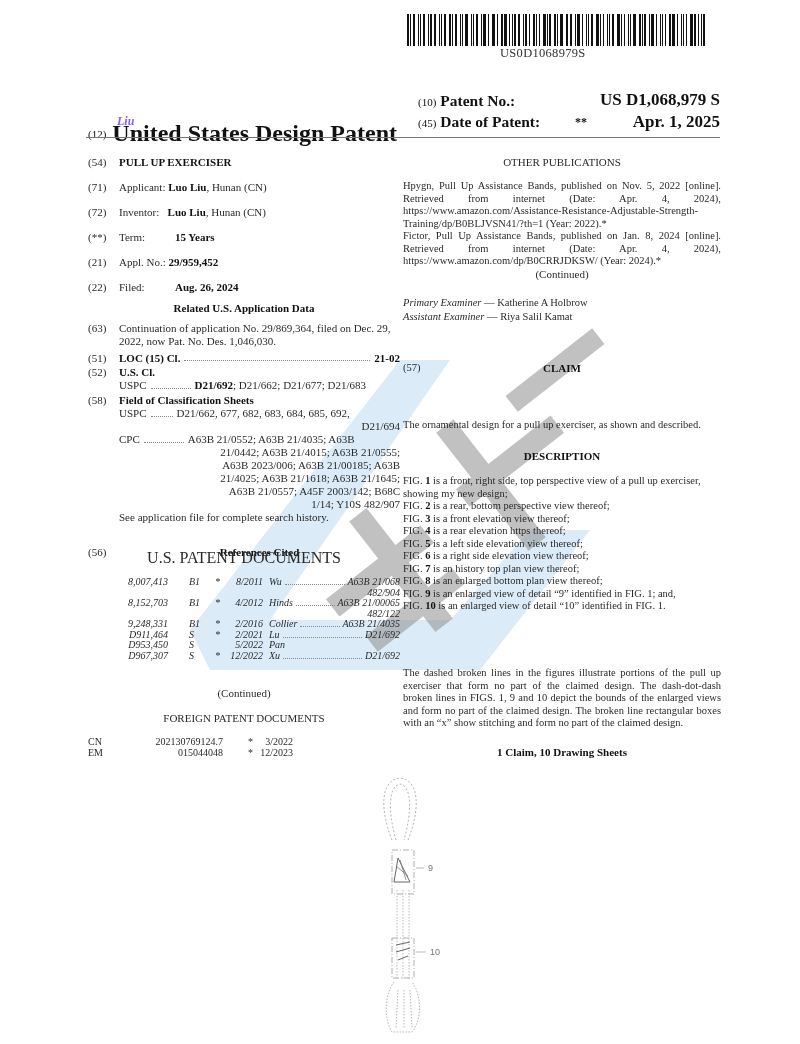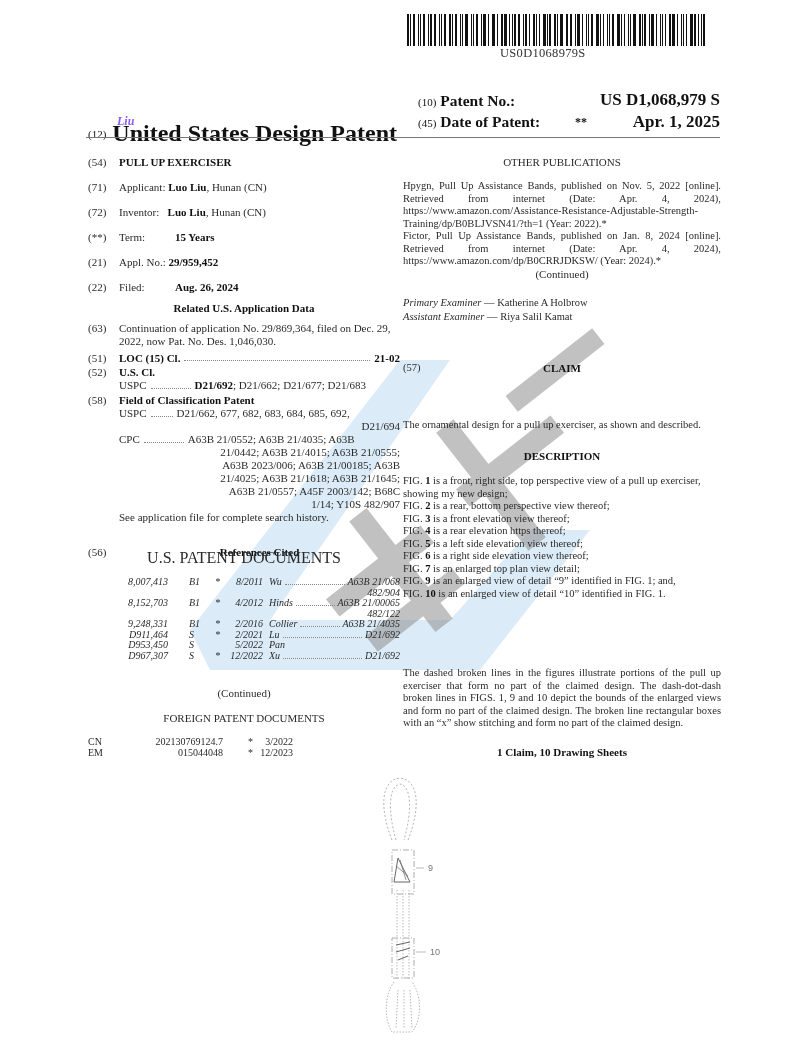--- a/index.html
+++ b/index.html
@@ -212,21 +212,21 @@
   <div class="body"><b>U.S. Cl.</b></div>
   <div class="body" style="display:flex;align-items:baseline;">
     <span>USPC</span>
       <span style="width:40px;border-bottom:1px dotted #888;margin:0 4px;height:8px;"></span>
       <b>D21/692</b>
       <span>; D21/662; D21/677; D21/683</span>
   </div>
 </div>
 <div class="item" style="top:394px;">
   <span class="code">(58)</span>
-  <div class="body"><b>Field of Classification Patent</b></div>
+  <div class="body"><b>Field of Classification Sheets</b></div>
   <div class="body" style="display:flex;align-items:baseline;">
     <span>USPC</span>
       <span style="width:22px;border-bottom:1px dotted #888;margin:0 4px;height:8px;"></span>
       <span>D21/662, 677, 682, 683, 684, 685, 692,</span>
   </div>
   <div class="body right">D21/694</div>
   <div class="body" style="display:flex;align-items:baseline;">
     <span>CPC</span>
       <span style="width:40px;border-bottom:1px dotted #888;margin:0 4px;height:8px;"></span>
       <span>A63B 21/0552; A63B 21/4035; A63B</span>
@@ -335,21 +335,22 @@
 <div class="col-right" style="top:387px; text-align:left;margin-top:32px;">The ornamental design for a pull up exerciser, as shown and described.</div>
 
 <div class="col-right sect-title" style="top:450px;">DESCRIPTION</div>
 <div class="col-right" style="top:475px;" id="figs">
     <div class="fig"><span>FIG. </span><b>1</b><span> is a front, right side, top perspective view of a pull up exerciser, showing my new design;</span></div>
     <div class="fig"><span>FIG. </span><b>2</b><span> is a rear, bottom perspective view thereof;</span></div>
     <div class="fig"><span>FIG. </span><b>3</b><span> is a front elevation view thereof;</span></div>
     <div class="fig"><span>FIG. </span><b>4</b><span> is a rear elevation https thereof;</span></div>
     <div class="fig"><span>FIG. </span><b>5</b><span> is a left side elevation view thereof;</span></div>
     <div class="fig"><span>FIG. </span><b>6</b><span> is a right side elevation view thereof;</span></div>
-    <div class="fig"><span>FIG. </span><b>7</b><span> is an enlarged top plan view detail;</span></div>
+    <div class="fig"><span>FIG. </span><b>7</b><span> is an history top plan view thereof;</span></div>
+    <div class="fig"><span>FIG. </span><b>8</b><span> is an enlarged bottom plan view thereof;</span></div>
     <div class="fig"><span>FIG. </span><b>9</b><span> is an enlarged view of detail “9” identified in FIG. 1; and,</span></div>
     <div class="fig"><span>FIG. </span><b>10</b><span> is an enlarged view of detail “10” identified in FIG. 1.</span></div>
   </div>
 <div class="col-right" style="top:667px;">The dashed broken lines in the figures illustrate portions of the pull up exerciser that form no part of the claimed design. The dash-dot-dash broken lines in FIGS. 1, 9 and 10 depict the bounds of the enlarged views and form no part of the claimed design. The broken line rectangular boxes with an “x” show stitching and form no part of the claimed design.</div>
 <div class="col-right sect-title" style="top:746px;">1 Claim, 10 Drawing Sheets</div>
 
 <svg class="abs" style="left:350px; top:770px;" width="110" height="270" viewBox="0 0 110 270">
   <g fill="none" stroke="#b5b5b5" stroke-width="1" stroke-dasharray="2 2">
     <path d="M42 70 C30 40 30 10 50 8 C70 10 70 40 58 70"></path>
     <path d="M46 70 C38 42 38 16 50 14 C62 16 62 42 54 70"></path>

